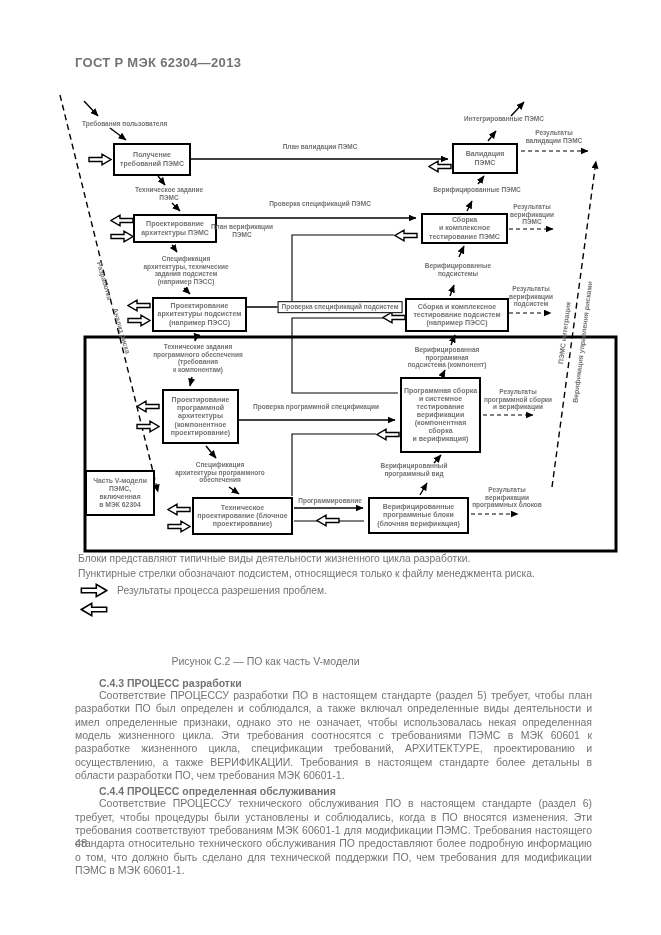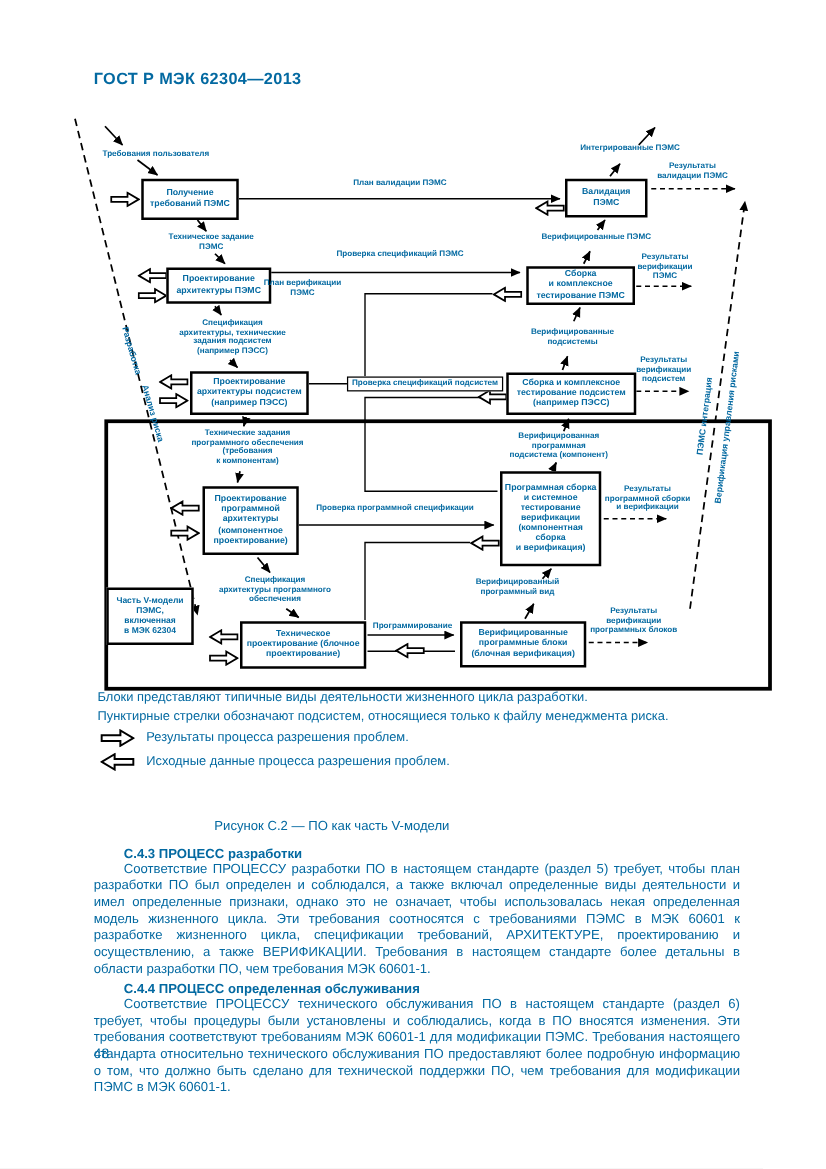--- a/index.html
+++ b/index.html
@@ -1,17 +1,17 @@
 <!DOCTYPE html>
 <html><head>
 <meta charset="utf-8">
 <style>
   html,body{margin:0;padding:0;background:#e9e9e9}
   .page{position:relative;width:661px;height:935px;background:#ffffff;margin:0 auto;
-        font-family:"Liberation Sans",sans-serif;color:#0369a1;overflow:hidden}
+        font-family:"Liberation Sans",sans-serif;color:#737373;overflow:hidden}
   .hdr{position:absolute;left:75px;top:55px;font-size:13px;font-weight:bold;letter-spacing:.3px}
   .dsvg{position:absolute;left:0;top:0}
   .box{position:absolute;border:2px solid #000;background:#fff;display:flex;align-items:center;
        justify-content:center;text-align:center;font-weight:bold;font-size:7px;line-height:1.16;
        white-space:pre-line;box-sizing:border-box;padding:1px;z-index:2}
   .scope{border-width:2.5px;font-size:6.8px}
   .lbl{position:absolute;transform:translate(-50%,-50%);text-align:center;font-weight:bold;
        font-size:6.5px;line-height:1.18;white-space:pre-line;z-index:3}
   .nw{white-space:nowrap}
   .bd{border:1px solid #000;background:#fff;padding:1px 3px}
@@ -217,21 +217,20 @@
     <div class="lrow">
       <svg width="32" height="15" viewBox="0 0 24 13">
           <use href="#har" x="0" y="0" width="24" height="13"></use>
         </svg>
       <span>Результаты процесса разрешения проблем.</span>
     </div>
     <div class="lrow">
       <svg width="32" height="15" viewBox="0 0 24 13">
           <use href="#hal" x="0" y="0" width="24" height="13"></use>
         </svg>
-      <span>Исходные данные процесса разрешения проблем.</span>
     </div>
   </div>
 
   <div class="caption">Рисунок С.2 — ПО как часть V-модели</div>
 
   <div class="textblock">
     <h4>С.4.3 ПРОЦЕСС разработки</h4>
     <p>Соответствие ПРОЦЕССУ разработки ПО в настоящем стандарте (раздел 5) требует, чтобы план разработки ПО был определен и соблюдался, а также включал определенные виды деятельности и имел определенные признаки, однако это не означает, чтобы использовалась некая определенная модель жизненного цикла. Эти требования соотносятся с требованиями ПЭМС в МЭК 60601 к разработке жизненного цикла, спецификации требований, АРХИТЕКТУРЕ, проектированию и осуществлению, а также ВЕРИФИКАЦИИ. Требования в настоящем стандарте более детальны в области разработки ПО, чем требования МЭК 60601-1.</p>
     <h4>С.4.4 ПРОЦЕСС определенная обслуживания</h4>
     <p>Соответствие ПРОЦЕССУ технического обслуживания ПО в настоящем стандарте (раздел 6) требует, чтобы процедуры были установлены и соблюдались, когда в ПО вносятся изменения. Эти требования соответствуют требованиям МЭК 60601-1 для модификации ПЭМС. Требования настоящего стандарта относительно технического обслуживания ПО предоставляют более подробную информацию о том, что должно быть сделано для технической поддержки ПО, чем требования для модификации ПЭМС в МЭК 60601-1.</p>

